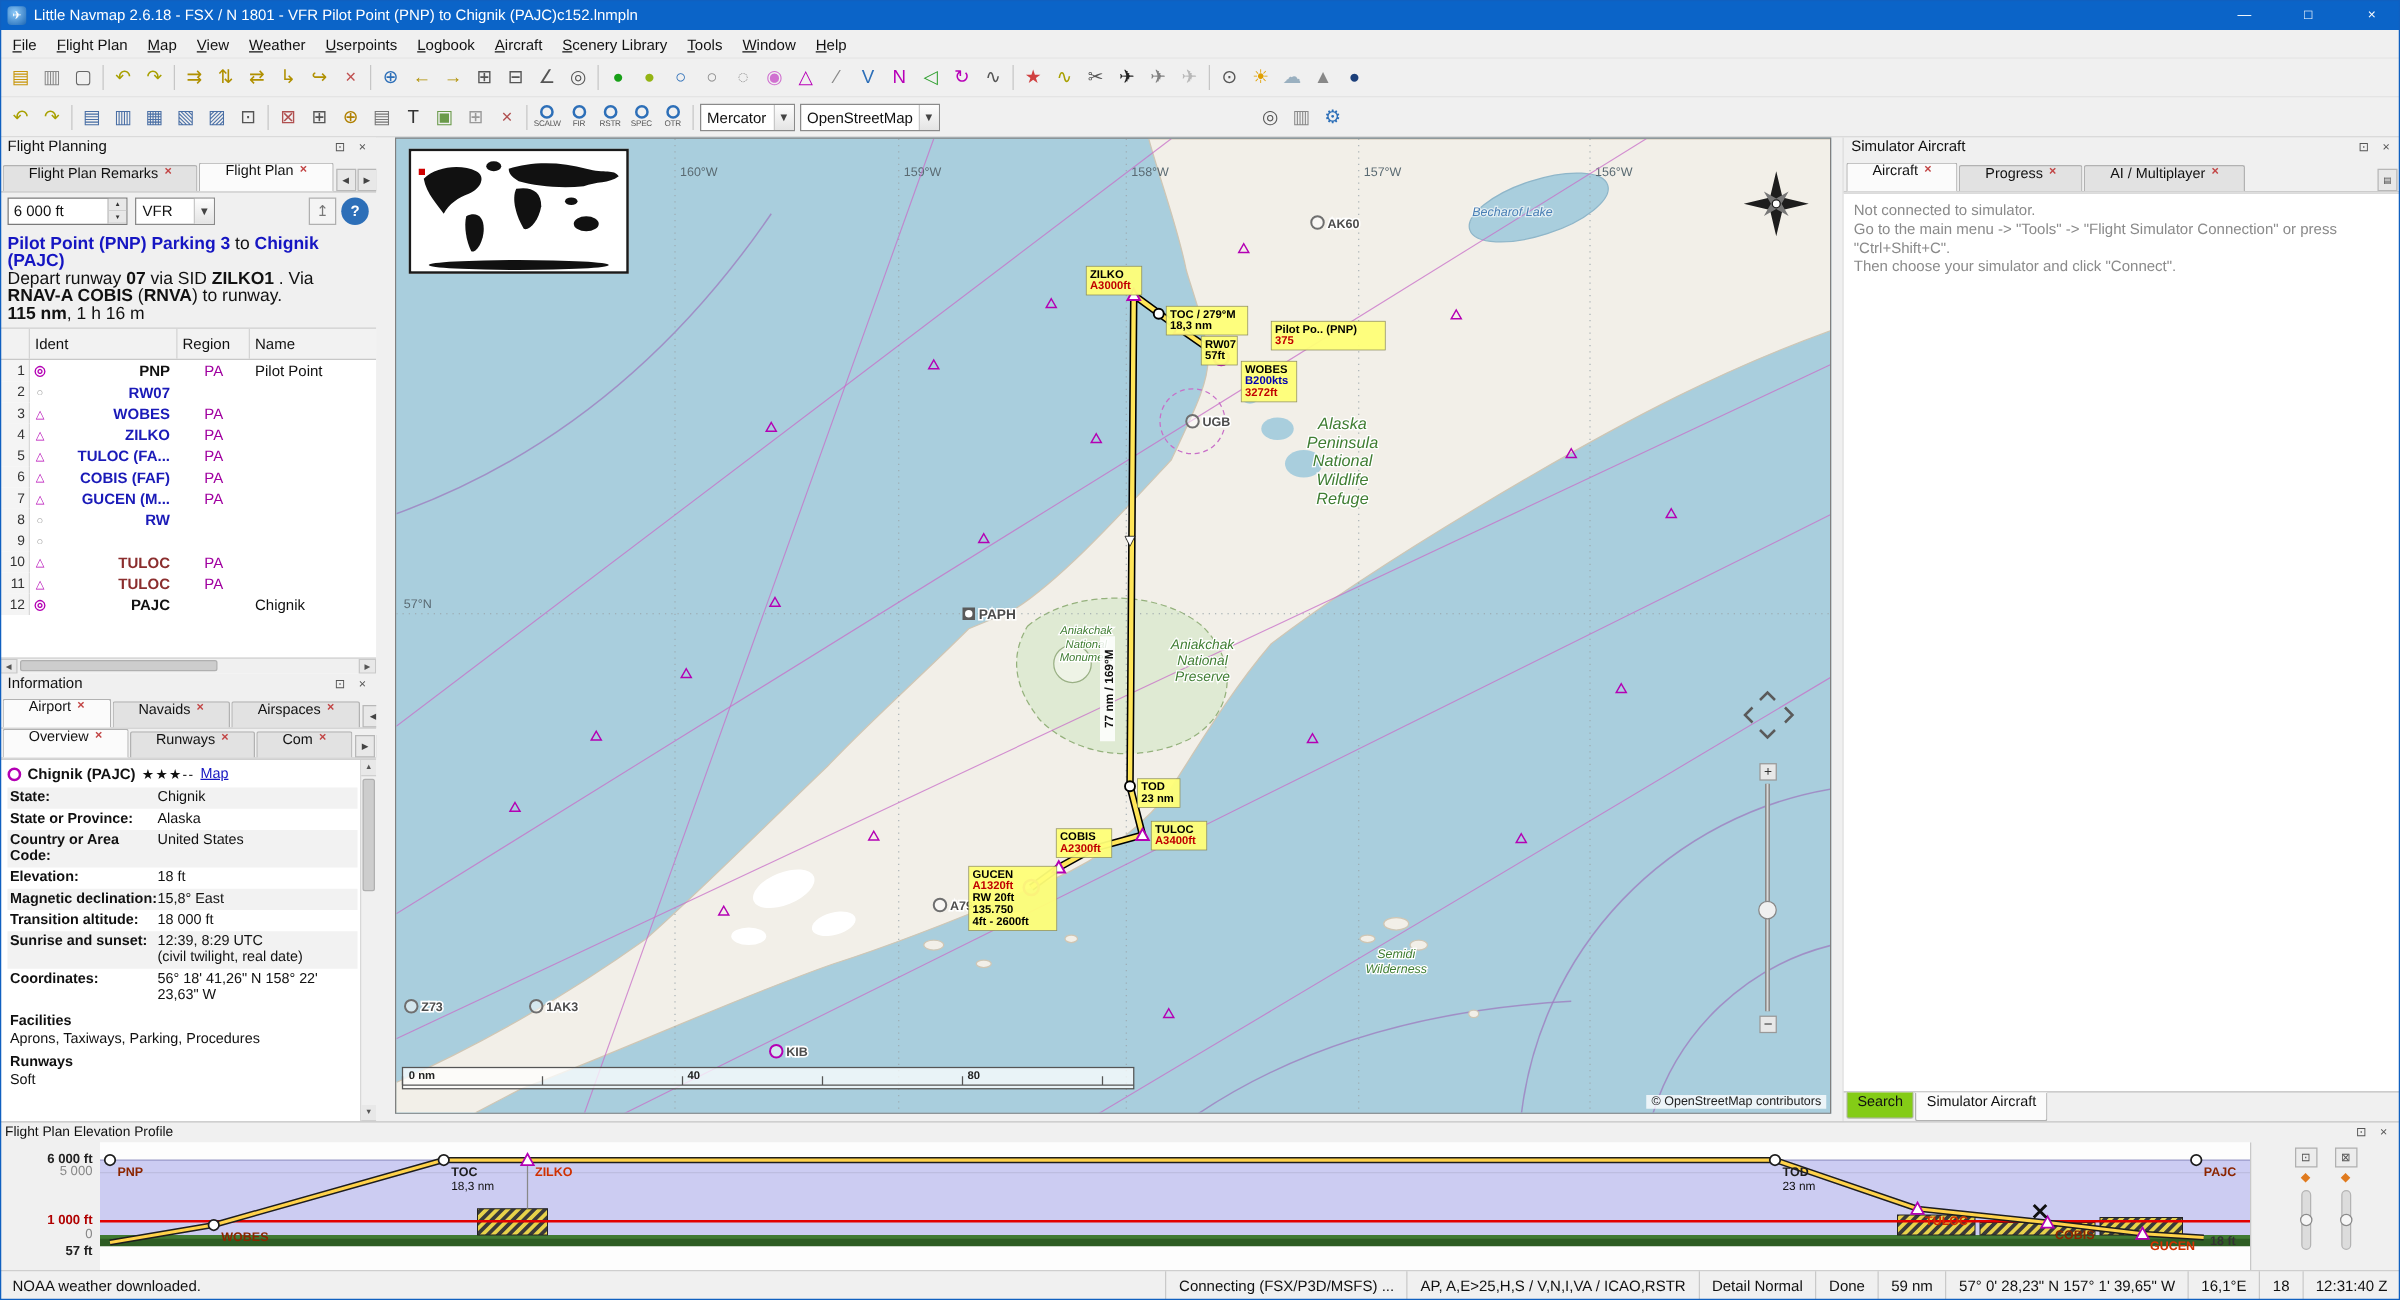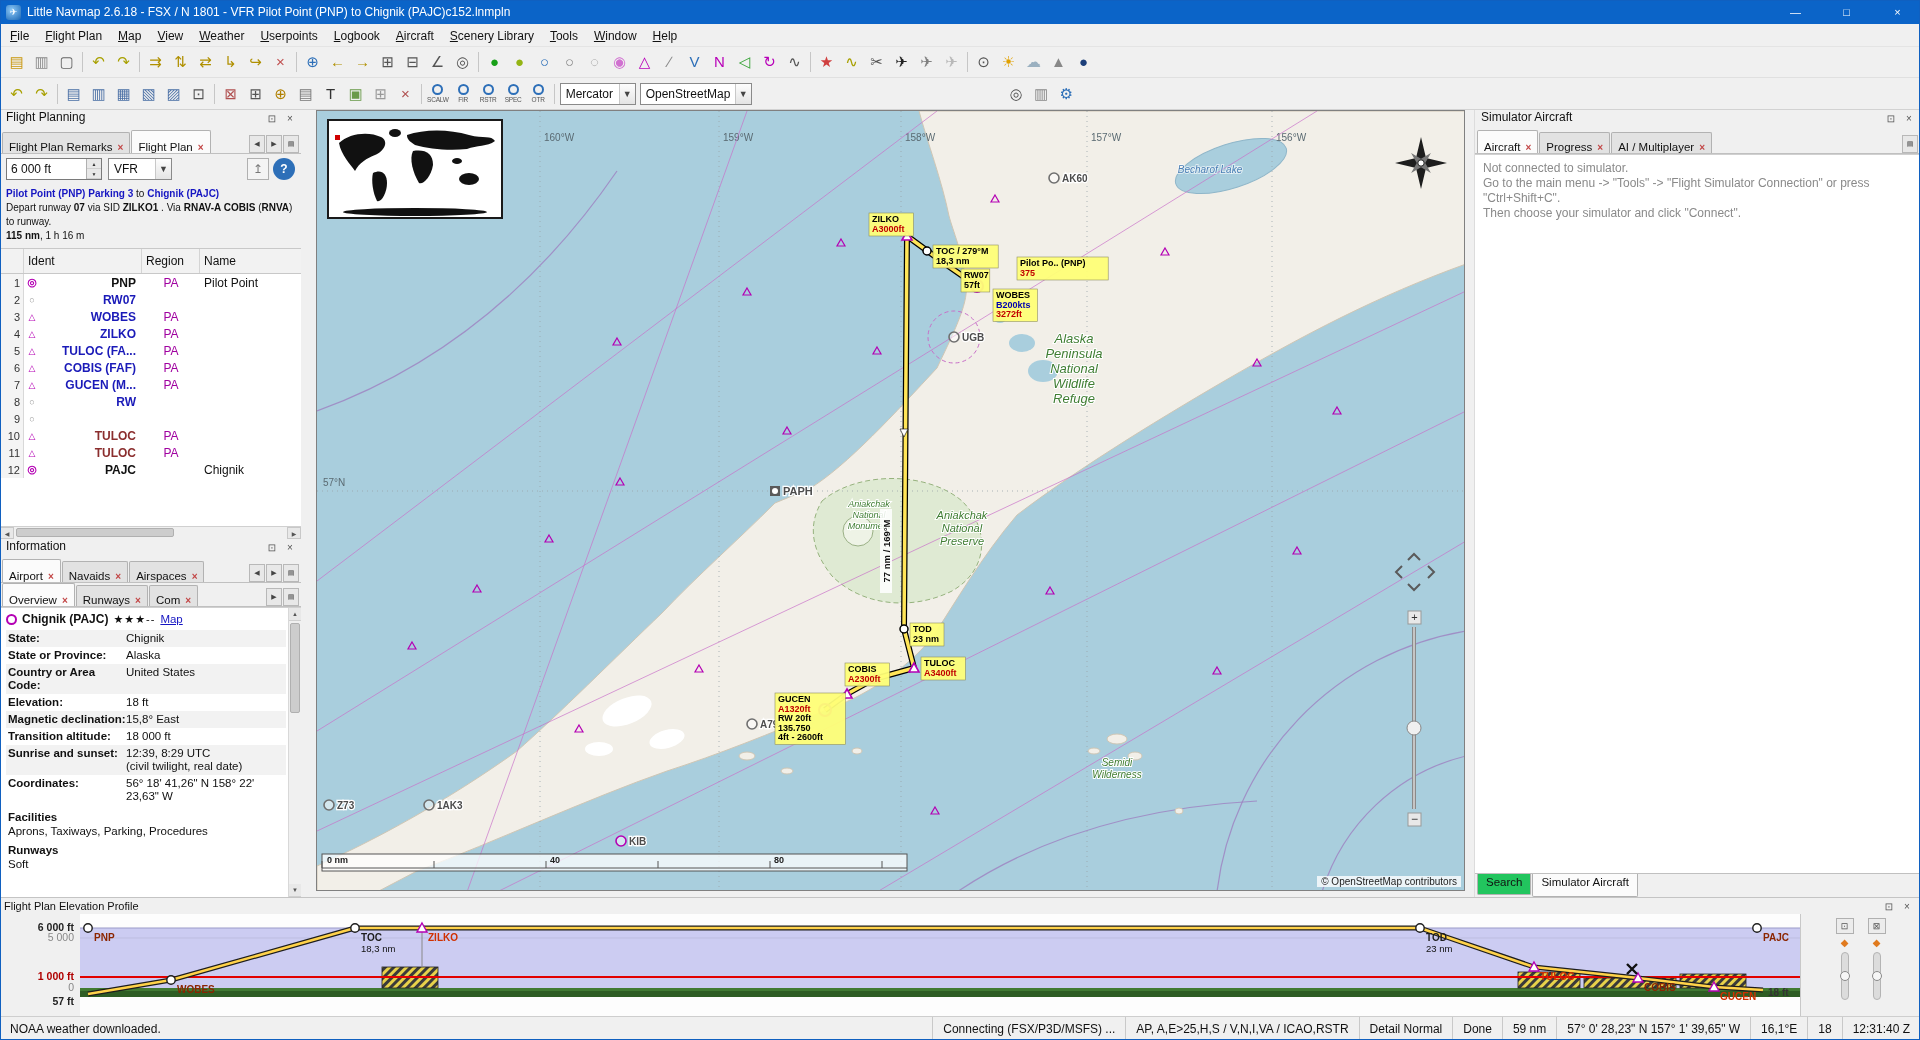--- a/index.html
+++ b/index.html
@@ -55,42 +55,42 @@
   #dock-fp{height:429px;flex:0 0 auto}
   #dock-info{flex:1}
   .dock-title{height:20px;display:flex;align-items:flex-start;padding:0 2px 0 6px;font-size:12px;
     flex:0 0 auto}
   .dock-title .sp{flex:1}
   .dock-btn{width:18px;height:16px;border:none;background:transparent;color:#555;
     font-size:10px;display:flex;align-items:center;justify-content:center}
 
   .tabbar{display:flex;align-items:flex-end;height:24px;background:#f0f0f0;
     border-bottom:1px solid #c0c0c0;padding-left:2px;flex:0 0 auto}
-  .tab{display:flex;align-items:flex-end;gap:5px;height:21px;padding:0 6px;
+  .tab{display:flex;align-items:flex-start;gap:5px;height:21px;padding:0 20px;
     border:1px solid #b2b2b2;border-bottom:none;background:#e2e2e2;margin-right:1px;
     border-radius:2px 2px 0 0;font-size:11.5px;white-space:nowrap}
   .tab.active{background:#fbfbfb;height:23px}
   .tab .x{color:#c24545;font-size:10px;font-weight:bold;line-height:10px}
   .tab-tools{margin-left:auto;display:flex;align-items:center;margin-right:2px}
   .tab-tools button{width:16px;height:18px;font-size:7px;border:1px solid #b8b8b8;
     background:#e8e8e8;color:#444;margin-left:1px}
 
   
   .fp-controls{display:flex;align-items:center;gap:4px;padding:4px 6px;flex:0 0 auto}
   .fp-controls .sp{flex:1}
   .spin{width:96px;height:22px;border:1px solid #7a7a7a;background:#fff;display:flex}
   .spin .val{flex:1;padding:3px 4px;font-size:12px}
   .spin .arrs{width:15px;display:flex;flex-direction:column;border-left:1px solid #b0b0b0}
   .spin .arrs div{flex:1;background:#e8e8e8;font-size:5px;text-align:center;color:#333;
     display:flex;align-items:center;justify-content:center;border-bottom:1px solid #cfcfcf}
   .mini-btn{width:22px;height:22px;border:1px solid #b0b0b0;background:#f4f4f4;font-size:12px;
     display:flex;align-items:center;justify-content:center}
   .mini-btn.help{background:#2d6fb8;color:#fff;border-radius:11px;font-weight:bold;border:none}
 
-  .fp-route{padding:3px 6px 5px 6px;font-size:10px;line-height:14px;background:#f0f0f0;
+  .fp-route{padding:3px 6px 5px 6px;font-size:14px;line-height:14px;background:#f0f0f0;
     flex:0 0 auto}
   .rt-line{white-space:normal}
 
   
   .fp-table{flex:1;background:#fff;border-top:1px solid #c8c8c8;display:flex;
     flex-direction:column;min-height:0;overflow:hidden}
   .fp-head{display:flex;height:25px;background:#f2f2f2;border-bottom:1px solid #c8c8c8;
     flex:0 0 auto;font-size:12px}
   .fp-head div{border-right:1px solid #d4d4d4;display:flex;align-items:center;padding:0 4px}
   .fp-rows{flex:0 0 auto}
@@ -133,21 +133,21 @@
   .vscroll .tr{flex:1;width:100%;position:relative}
   .vscroll .th{position:absolute;top:2px;left:1px;right:1px;height:90px;background:#cdcdcd;
     border:1px solid #b0b0b0;border-radius:2px}
 
   
   .sim-content{flex:1;background:#fff;border-top:1px solid #d0d0d0;padding:6px 8px;
     color:#8a8a8a;font-size:12px;line-height:15px;overflow:hidden}
   .dock-bottom-tabs{height:24px;display:flex;align-items:flex-start;background:#f0f0f0;
     border-top:1px solid #c0c0c0;padding-left:2px;flex:0 0 auto}
   .btab{height:21px;padding:2px 8px;border:1px solid #b2b2b2;border-top:none;
-    background:#22c55e;margin-right:1px;border-radius:0 0 2px 2px;font-size:11.5px}
+    background:#84cc16;margin-right:1px;border-radius:0 0 2px 2px;font-size:11.5px}
   .btab.active{background:#fbfbfb;height:23px}
 
   
   .map-inset{position:absolute;left:10px;top:8px;width:176px;height:100px;background:#fff;
     border:2px solid #1a1a1a;z-index:5}
   .map-attr{position:absolute;right:3px;bottom:3px;background:rgba(255,255,255,.78);
     font-size:10px;padding:0 4px;color:#222;z-index:5}
   .mt-grid{font-size:10px;fill:#5a6a72}
   .mt-apt{font-size:10px;font-weight:bold;fill:#4c4c4c;paint-order:stroke;stroke:#fff;stroke-width:2.5px}
   .mt-apt.big{font-size:11px}

